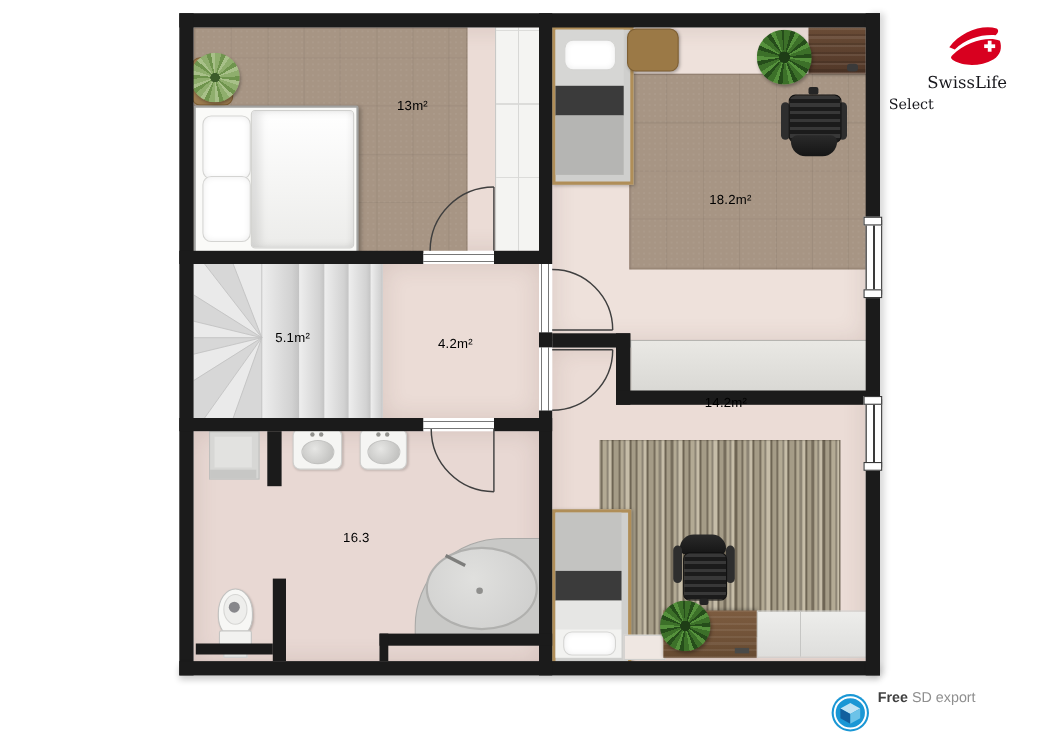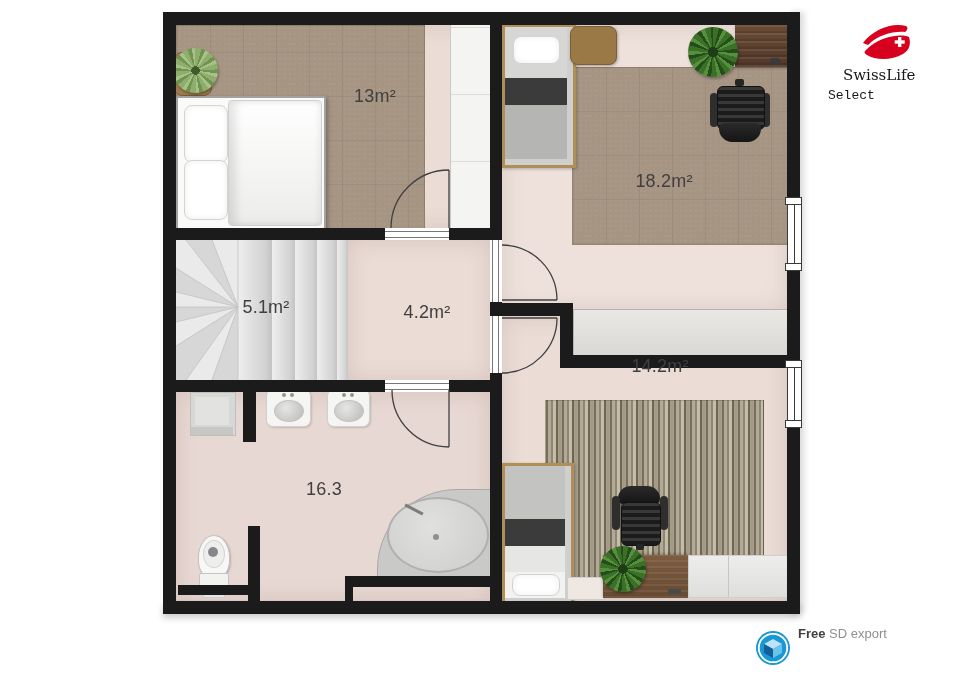--- a/index.html
+++ b/index.html
@@ -48,21 +48,21 @@
   .white-box{background:#f1f1ef;border:1px solid #cfcfcd;}
   
   .threshold{position:absolute;background:#fff;z-index:45;}
   .th-h{background:linear-gradient(0deg,#fff 0 2px,#777 2px 3px,#fff 3px 8px,#777 8px 9px,#fff 9px 12px);}
   .th-v{background:linear-gradient(90deg,#fff 0 2px,#777 2px 3px,#fff 3px 8px,#777 8px 9px,#fff 9px 12px);}
   .window{position:absolute;background:#fff;border:1px solid #3a3a3a;z-index:46;
       background-image:linear-gradient(90deg,transparent 45%,#3a3a3a 45%,#3a3a3a 55%,transparent 55%);}
   .wcap{position:absolute;background:#fff;border:1px solid #3a3a3a;z-index:47;}
   
   .room-label{position:absolute;z-index:60;transform:translate(-50%,-50%);
-      font-size:18px;color:#404040;white-space:nowrap;letter-spacing:.2px;}
+      font-size:12px;color:#000000;white-space:nowrap;letter-spacing:.2px;}
   
   .fixture{position:absolute;z-index:20;}
   .sink{background:#f5f5f3;border:1px solid #cfcfcd;border-radius:7px;box-shadow:1px 1px 2px rgba(0,0,0,.15);}
   .sink-bowl{position:absolute;border-radius:50%;background:radial-gradient(circle at 40% 35%,#e6e6e4,#b9b9b7);border:1px solid #c2c2c0;}
   .dot{position:absolute;background:#93938f;border-radius:50%;}
   
   .sl-name{position:absolute;font-family:"DejaVu Serif",serif;font-size:15px;color:#17171c;z-index:70;}
   .sl-sub{position:absolute;font-family:"DejaVu Serif",serif;font-size:13px;color:#17171c;z-index:70;}
   .fp-line1{position:absolute;font-size:13px;color:#8f8f8f;z-index:70;}
   .fp-line1 b{color:#3f3f3f;}
@@ -244,34 +244,34 @@
       <path d="M502,318 L557,318"></path>
       <path d="M557,318 A55,55 0 0 1 502,373"></path>
       <path d="M449,390 L449,447"></path>
       <path d="M449,447 A57,57 0 0 1 392,390"></path>
     </g>
   </svg>
 
   <div class="room-label" style="left:375px;top:96px;">13m²</div>
   <div class="room-label" style="left:664px;top:181px;">18.2m²</div>
   <div class="room-label" style="left:266px;top:307px;">5.1m²</div>
-  <div class="room-label" style="left:427px;top:312px;">4.2m²</div>
+  <div class="room-label" style="left:414px;top:312px;">4.2m²</div>
   <div class="room-label" style="left:660px;top:366px;">14.2m²</div>
   <div class="room-label" style="left:324px;top:489px;">16.3</div>
 
   <svg class="abs" style="left:853px;top:22px;z-index:70;" width="62" height="44" viewBox="0 0 62 44">
     <path fill="#d8001f" d="M10,21 C20,7 40,0 53,4 C55,5 55,8 52,10 C40,9 25,13 15,23 Z"></path>
     <path fill="#d8001f" d="M13,28 C26,15 46,11 56,15 C58,21 57,28 50,32 C38,39 22,38 14,33 C11,31 11,30 13,28 Z"></path>
     <g fill="#ffffff">
       <rect x="45" y="15" width="3.4" height="10"></rect>
       <rect x="41.7" y="18.3" width="10" height="3.4"></rect>
     </g>
   </svg>
   <div class="sl-name" style="left:843px;top:66px;">SwissLife</div>
-  <div class="sl-sub" style="left:828px;top:88px;font-family:Liberation Mono, monospace;">Select</div>
+  <div class="sl-sub" style="left:808px;top:88px;">Select</div>
 
   <svg class="abs" style="left:755px;top:630px;z-index:70;" width="36" height="36" viewBox="0 0 36 36">
     <circle cx="18" cy="18" r="17" fill="#1a97d5"></circle>
     <circle cx="18" cy="18" r="14.2" fill="none" stroke="#ffffff" stroke-width="1.8"></circle>
     <polygon points="9,14 18,9 27,14 18,19" fill="#bfe3f4"></polygon>
     <polygon points="9,14 18,19 18,28 9,23" fill="#135f9e"></polygon>
     <polygon points="18,19 27,14 27,23 18,28" fill="#6cc3e8"></polygon>
   </svg>
   <div class="fp-line1" style="left:798px;top:626px;">
     <b>Free</b>

